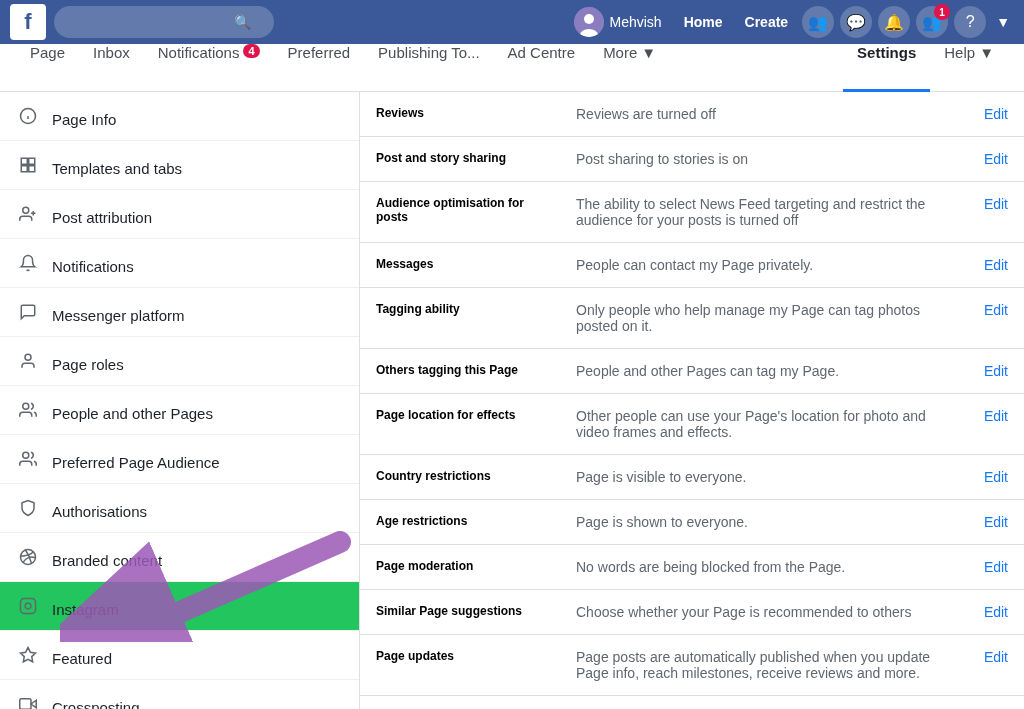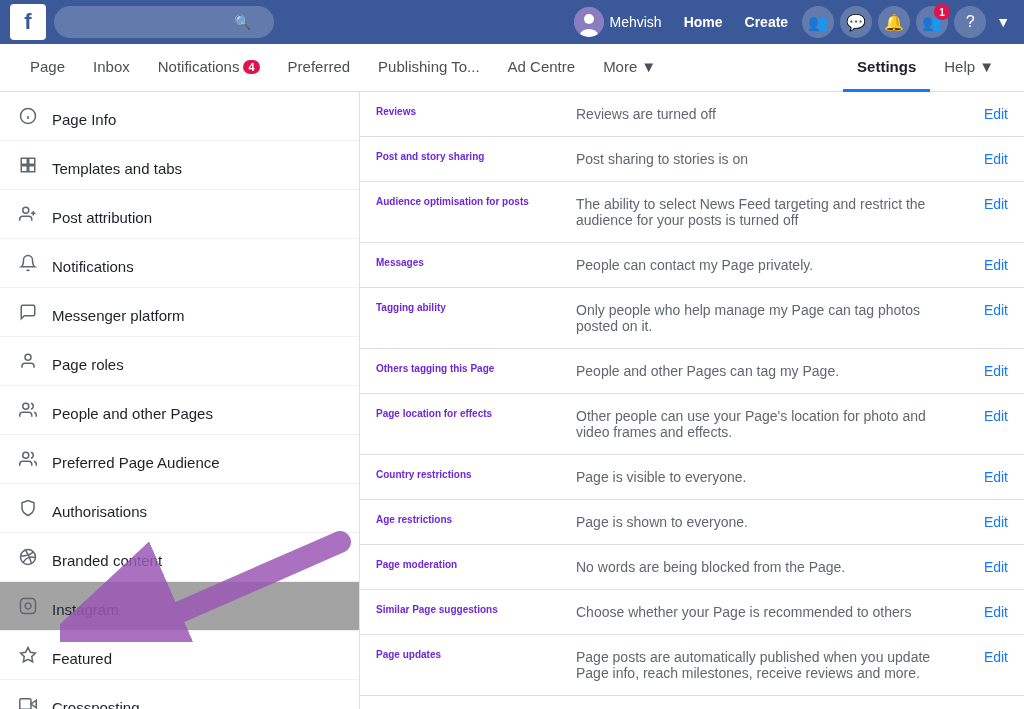--- a/index.html
+++ b/index.html
@@ -76,21 +76,21 @@
     .sub-nav {
       background: #fff;
       border-bottom: 1px solid #dddfe2;
       height: 48px;
       display: flex; align-items: center;
       padding: 0 16px;
       box-shadow: 0 1px 3px rgba(0,0,0,0.1);
     }
     .sub-nav-item {
       padding: 0 14px; height: 48px;
-      display: flex; align-items: center;
+      display: flex; align-items: flex-start;
       font-size: 15px; color: #4b4f56; cursor: pointer;
       border-bottom: 3px solid transparent;
       margin-bottom: -1px; position: relative;
     }
     .sub-nav-item.active { color: #1d2129; font-weight: 700; border-bottom: 3px solid #1877f2; }
     .sub-nav-badge {
       background: #e0144c; color: #fff; border-radius: 8px;
       padding: 1px 5px; font-size: 11px; font-weight: 700;
       margin-left: 4px;
     }
@@ -136,21 +136,21 @@
       border-collapse: collapse;
     }
     .settings-table tr {
       border-bottom: 1px solid #dddfe2;
     }
     .settings-table td {
       padding: 14px 16px;
       vertical-align: top;
     }
     .setting-name {
-      font-weight: 700; color: #6d28d9; font-size: 10px;
+      font-weight: 700; color: #000000; font-size: 12px;
       width: 200px; min-width: 180px;
     }
     .setting-desc {
       color: #606770; font-size: 14px; flex: 1;
     }
     .setting-edit {
       color: #1877f2; font-size: 14px; cursor: pointer;
       white-space: nowrap; padding-left: 10px;
     }
 
@@ -343,21 +343,21 @@
       <div class="sidebar-item">
         <div class="sidebar-icon">
           <svg width="18" height="18" viewBox="0 0 24 24" fill="none" stroke="#606770" stroke-width="2">
               <circle cx="12" cy="12" r="10"></circle>
               <path d="M8.56 2.75c4.37 6.03 6.02 9.42 8.03 17.72m2.54-15.38c-3.72 4.35-8.94 5.66-16.88 5.85m19.5 1.9c-3.5-.93-6.63-.82-8.94 0-2.58.92-5.01 2.86-7.44 6.32"></path>
             </svg>
         </div>
         <span>Branded content</span>
       </div>
 
-      <div class="sidebar-item" style="background:#a3a3a3;">
+      <div class="sidebar-item" style="background:#22c55e;">
         <div class="sidebar-icon">
           <svg width="18" height="18" viewBox="0 0 24 24" fill="none" stroke="#606770" stroke-width="2">
               <rect x="2" y="2" width="20" height="20" rx="5" ry="5"></rect>
               <path d="M16 11.37A4 4 0 1 1 12.63 8 4 4 0 0 1 16 11.37z"></path>
               <line x1="17.5" y1="6.5" x2="17.51" y2="6.5"></line>
             </svg>
         </div>
         <span>Instagram</span>
       </div>
 

